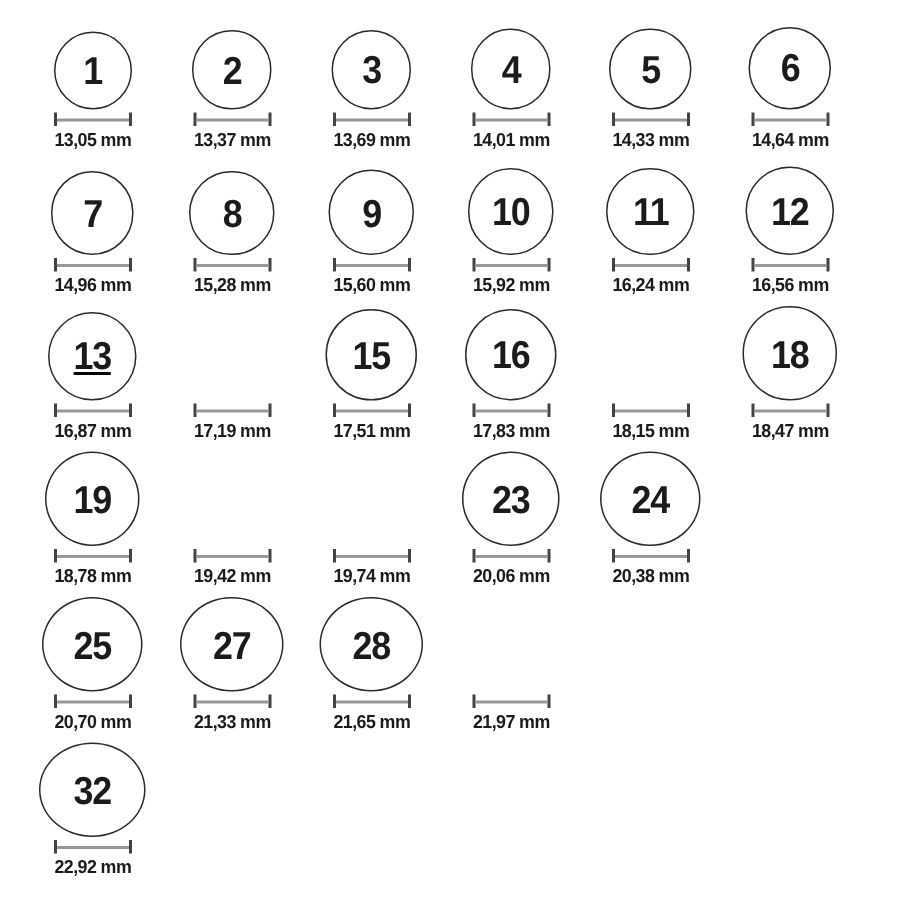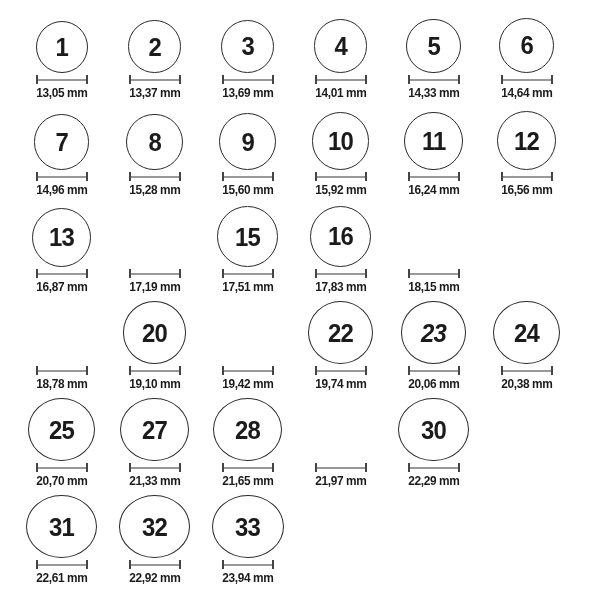--- a/index.html
+++ b/index.html
@@ -145,21 +145,21 @@
           <span class="ring-number" style="color: rgb(27, 27, 27);">12</span>
         </div>
         <div class="measure-line" style="border-left: 2px solid rgb(68, 68, 68); border-right: 2px solid rgb(68, 68, 68);">
           <style></style>
         </div>
         <div class="diameter-label" style="color: rgb(27, 27, 27);">16,56 mm</div>
       </div>
     </div>
     <div class="size-row">
       <div class="size-cell">
-        <div class="ring-circle" style="width: 59.5px; height: 59.5px; border: 1.3px solid rgb(42, 42, 42);">
+        <div class="ring-circle" style="width: 59.5px; height: 59.5px; border: 1.3px solid rgb(42, 42, 42); text-decoration: underline;">
           <span class="ring-number" style="color: rgb(27, 27, 27);">13</span>
         </div>
         <div class="measure-line" style="border-left: 2px solid rgb(68, 68, 68); border-right: 2px solid rgb(68, 68, 68);">
           <style></style>
         </div>
         <div class="diameter-label" style="color: rgb(27, 27, 27);">16,87 mm</div>
       </div>
       <div class="size-cell">
         <div class="measure-line" style="border-left: 2px solid rgb(68, 68, 68); border-right: 2px solid rgb(68, 68, 68);">
           <style></style>
@@ -183,54 +183,54 @@
           <style></style>
         </div>
         <div class="diameter-label" style="color: rgb(27, 27, 27);">17,83 mm</div>
       </div>
       <div class="size-cell">
         <div class="measure-line" style="border-left: 2px solid rgb(68, 68, 68); border-right: 2px solid rgb(68, 68, 68);">
           <style></style>
         </div>
         <div class="diameter-label" style="color: rgb(27, 27, 27);">18,15 mm</div>
       </div>
-    </div>
-    <div class="size-row">
-      <div class="size-cell">
+      <div class="size-cell">
+        <div class="ring-circle" style="width: 62.625px; height: 62.625px; border: 1.3px solid rgb(42, 42, 42);">
+          <span class="ring-number" style="color: rgb(27, 27, 27);">18</span>
+        </div>
+        <div class="measure-line" style="border-left: 2px solid rgb(68, 68, 68); border-right: 2px solid rgb(68, 68, 68);">
+          <style></style>
+        </div>
+        <div class="diameter-label" style="color: rgb(27, 27, 27);">18,47 mm</div>
+      </div>
+    </div>
+    <div class="size-row">
+      <div class="size-cell">
+        <div class="ring-circle" style="width: 63.25px; height: 63.25px; border: 1.3px solid rgb(42, 42, 42);">
+          <span class="ring-number" style="color: rgb(27, 27, 27);">19</span>
+        </div>
         <div class="measure-line" style="border-left: 2px solid rgb(68, 68, 68); border-right: 2px solid rgb(68, 68, 68);">
           <style></style>
         </div>
         <div class="diameter-label" style="color: rgb(27, 27, 27);">18,78 mm</div>
       </div>
       <div class="size-cell">
-        <div class="ring-circle" style="width: 63.875px; height: 63.875px; border: 1.3px solid rgb(42, 42, 42);">
-          <span class="ring-number" style="color: rgb(27, 27, 27);">20</span>
-        </div>
-        <div class="measure-line" style="border-left: 2px solid rgb(68, 68, 68); border-right: 2px solid rgb(68, 68, 68);">
-          <style></style>
-        </div>
-        <div class="diameter-label" style="color: rgb(27, 27, 27);">19,10 mm</div>
-      </div>
-      <div class="size-cell">
         <div class="measure-line" style="border-left: 2px solid rgb(68, 68, 68); border-right: 2px solid rgb(68, 68, 68);">
           <style></style>
         </div>
         <div class="diameter-label" style="color: rgb(27, 27, 27);">19,42 mm</div>
       </div>
       <div class="size-cell">
-        <div class="ring-circle" style="width: 65.125px; height: 65.125px; border: 1.3px solid rgb(42, 42, 42);">
-          <span class="ring-number" style="color: rgb(27, 27, 27);">22</span>
-        </div>
         <div class="measure-line" style="border-left: 2px solid rgb(68, 68, 68); border-right: 2px solid rgb(68, 68, 68);">
           <style></style>
         </div>
         <div class="diameter-label" style="color: rgb(27, 27, 27);">19,74 mm</div>
       </div>
       <div class="size-cell">
-        <div class="ring-circle" style="width: 65.75px; height: 65.75px; border: 1.3px solid rgb(42, 42, 42); font-style: italic;">
+        <div class="ring-circle" style="width: 65.75px; height: 65.75px; border: 1.3px solid rgb(42, 42, 42);">
           <span class="ring-number" style="color: rgb(27, 27, 27);">23</span>
         </div>
         <div class="measure-line" style="border-left: 2px solid rgb(68, 68, 68); border-right: 2px solid rgb(68, 68, 68);">
           <style></style>
         </div>
         <div class="diameter-label" style="color: rgb(27, 27, 27);">20,06 mm</div>
       </div>
       <div class="size-cell">
         <div class="ring-circle" style="width: 66.375px; height: 66.375px; border: 1.3px solid rgb(42, 42, 42);">
           <span class="ring-number" style="color: rgb(27, 27, 27);">24</span>
@@ -268,52 +268,25 @@
           <style></style>
         </div>
         <div class="diameter-label" style="color: rgb(27, 27, 27);">21,65 mm</div>
       </div>
       <div class="size-cell">
         <div class="measure-line" style="border-left: 2px solid rgb(68, 68, 68); border-right: 2px solid rgb(68, 68, 68);">
           <style></style>
         </div>
         <div class="diameter-label" style="color: rgb(27, 27, 27);">21,97 mm</div>
       </div>
-      <div class="size-cell">
-        <div class="ring-circle" style="width: 70.125px; height: 70.125px; border: 1.3px solid rgb(42, 42, 42);">
-          <span class="ring-number" style="color: rgb(27, 27, 27);">30</span>
-        </div>
-        <div class="measure-line" style="border-left: 2px solid rgb(68, 68, 68); border-right: 2px solid rgb(68, 68, 68);">
-          <style></style>
-        </div>
-        <div class="diameter-label" style="color: rgb(27, 27, 27);">22,29 mm</div>
-      </div>
-    </div>
-    <div class="size-row">
-      <div class="size-cell">
-        <div class="ring-circle" style="width: 70.75px; height: 70.75px; border: 1.3px solid rgb(42, 42, 42);">
-          <span class="ring-number" style="color: rgb(27, 27, 27);">31</span>
-        </div>
-        <div class="measure-line" style="border-left: 2px solid rgb(68, 68, 68); border-right: 2px solid rgb(68, 68, 68);">
-          <style></style>
-        </div>
-        <div class="diameter-label" style="color: rgb(27, 27, 27);">22,61 mm</div>
-      </div>
+    </div>
+    <div class="size-row">
       <div class="size-cell">
         <div class="ring-circle" style="width: 71.375px; height: 71.375px; border: 1.3px solid rgb(42, 42, 42);">
           <span class="ring-number" style="color: rgb(27, 27, 27);">32</span>
         </div>
         <div class="measure-line" style="border-left: 2px solid rgb(68, 68, 68); border-right: 2px solid rgb(68, 68, 68);">
           <style></style>
         </div>
         <div class="diameter-label" style="color: rgb(27, 27, 27);">22,92 mm</div>
-      </div>
-      <div class="size-cell">
-        <div class="ring-circle" style="width: 72px; height: 72px; border: 1.3px solid rgb(42, 42, 42);">
-          <span class="ring-number" style="color: rgb(27, 27, 27);">33</span>
-        </div>
-        <div class="measure-line" style="border-left: 2px solid rgb(68, 68, 68); border-right: 2px solid rgb(68, 68, 68);">
-          <style></style>
-        </div>
-        <div class="diameter-label" style="color: rgb(27, 27, 27);">23,94 mm</div>
       </div>
     </div>
   </div>
 
 </body></html>

